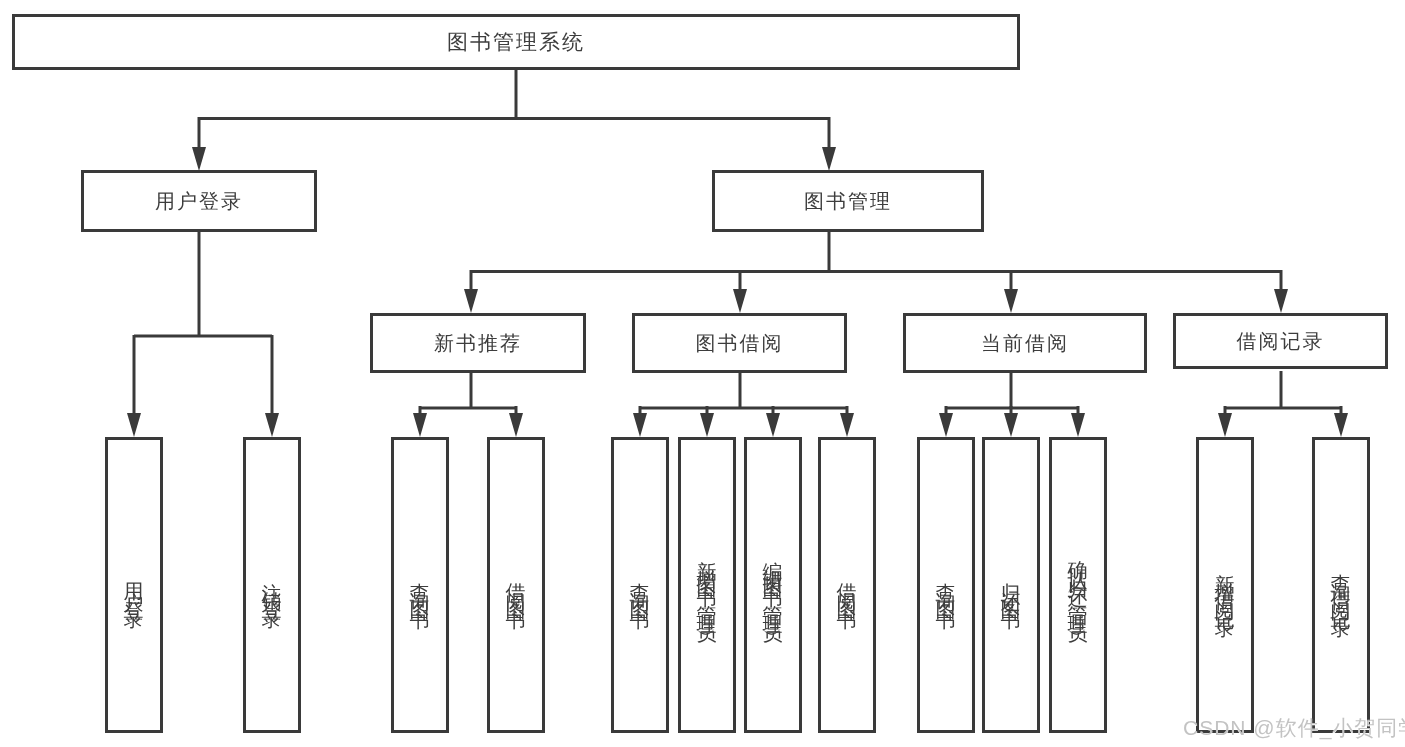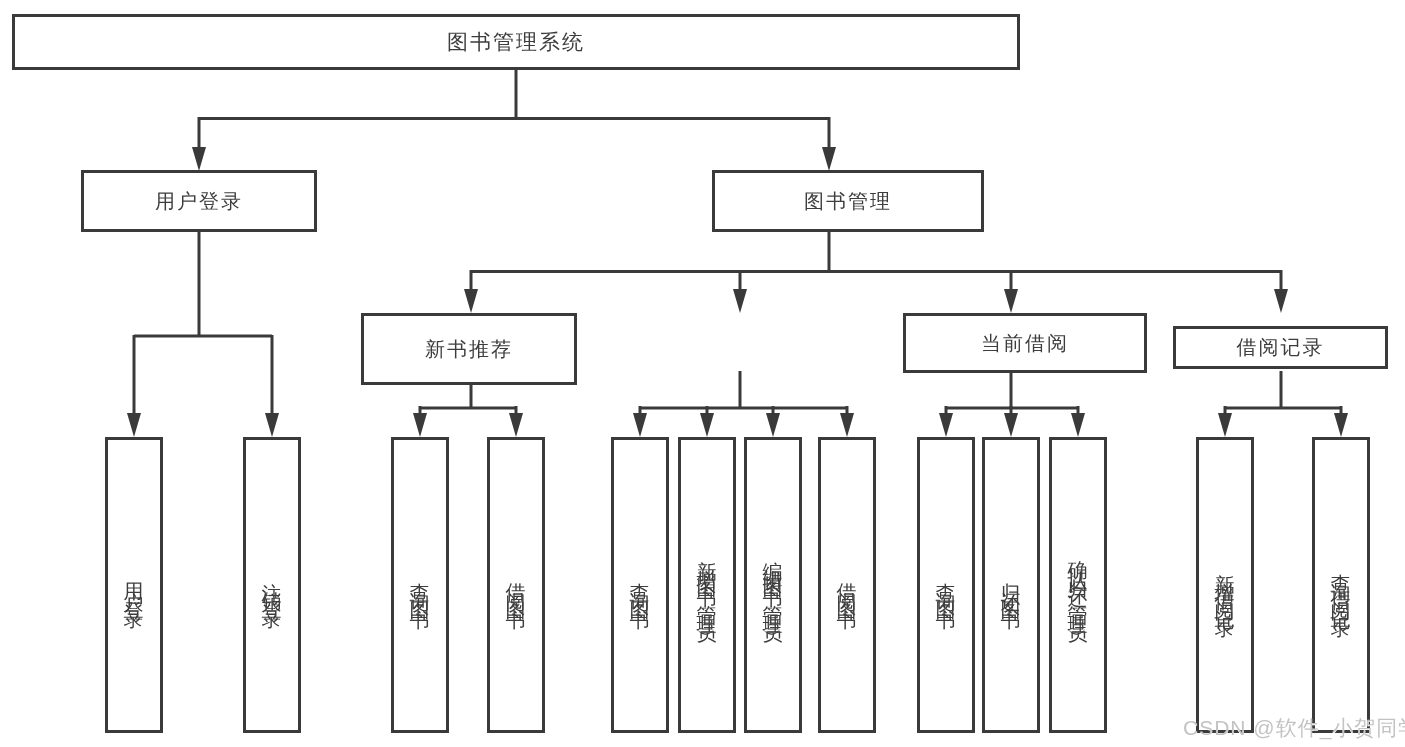--- a/index.html
+++ b/index.html
@@ -121,27 +121,30 @@
     <span>图书管理系统</span>
   </div>
 
   <div class="node h" style="left:81px;top:170px;width:236px;height:62px">
     <span>用户登录</span>
   </div>
   <div class="node h" style="left:712px;top:170px;width:272px;height:62px">
     <span>图书管理</span>
   </div>
 
-  <div class="node h" style="left:361px;top:313px;width:216px;height:72px">
+  <div class="node h" style="left:370px;top:313px;width:216px;height:60px">
     <span>新书推荐</span>
+  </div>
+  <div class="node h" style="left:632px;top:313px;width:215px;height:60px">
+    <span>图书借阅</span>
   </div>
   <div class="node h" style="left:903px;top:313px;width:244px;height:60px">
     <span>当前借阅</span>
   </div>
-  <div class="node h" style="left:1173px;top:326px;width:215px;height:43px">
+  <div class="node h" style="left:1173px;top:313px;width:215px;height:56px">
     <span>借阅记录</span>
   </div>
 
   <div class="node v" style="left:105px;top:437px;width:58px;height:296px">
     <span>用户登录</span>
   </div>
   <div class="node v" style="left:243px;top:437px;width:58px;height:296px">
     <span>注销登录</span>
   </div>
 

